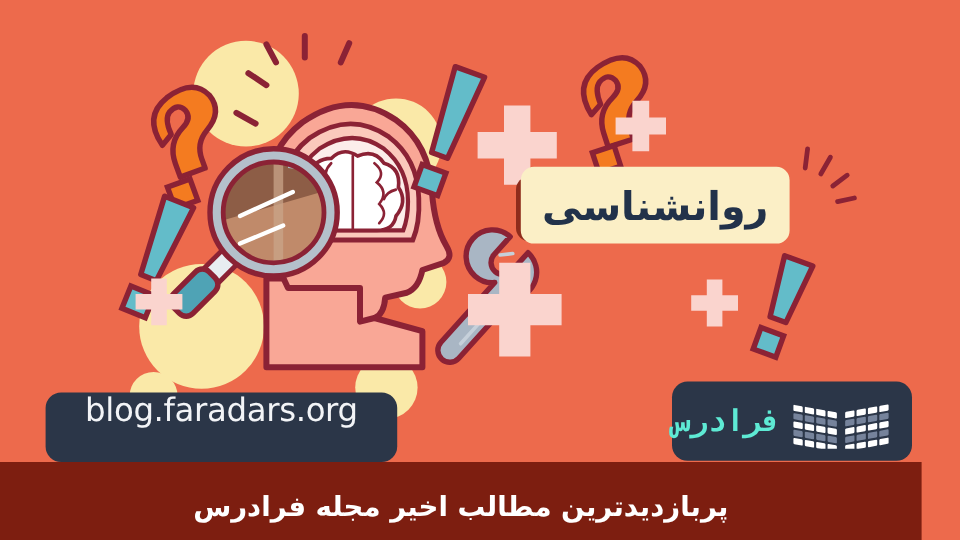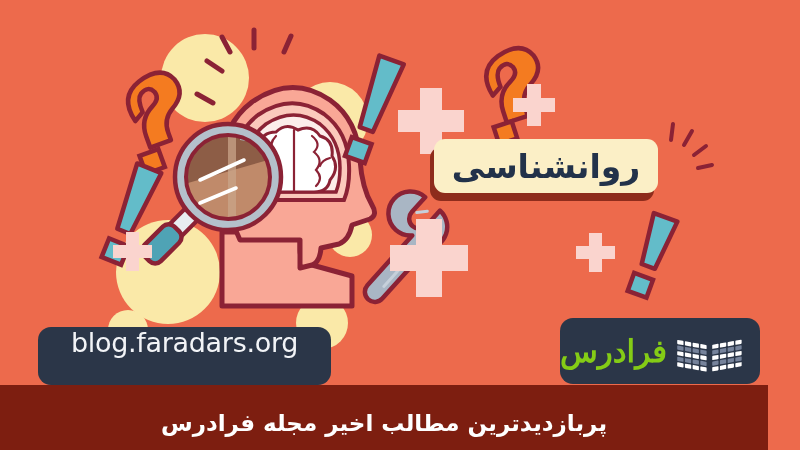--- a/index.html
+++ b/index.html
@@ -65,45 +65,45 @@
     width:200px; height:66px;
     background:#2B3648;
     border-radius:13px;
     z-index:8;
     display:flex;
     align-items:center;
     justify-content:flex-end;
     padding-right:14px;
   }
   .logo-word {
-    color:#84cc16;
-    font-size:31px;
+    color:#5eead4;
+    font-size:25px;
     font-weight:bold;
     direction:rtl;
     margin-right:6px;
-    font-family:Liberation Serif, serif;
+    font-family:Liberation Mono, monospace;
   }
   .logo-book { width:104px; height:46px; display:block; }
 
   
   .title-badge-wrap {
     position:absolute;
     left:434px; top:139px;
     z-index:7;
   }
   .title-shadow {
     position:absolute;
     left:-4px; top:8px;
     width:224px; height:54px;
     background:#8E2C1C;
     border-radius:11px;
   }
   .title-badge {
     position:relative;
-    width:224px; height:54px;
+    width:224px; height:64px;
     background:#FBEFC6;
     border-radius:11px;
     display:flex;
     align-items:center;
     justify-content:center;
   }
   .title-badge span {
     color:#22324A;
     font-size:33px;
     font-weight:bold;

